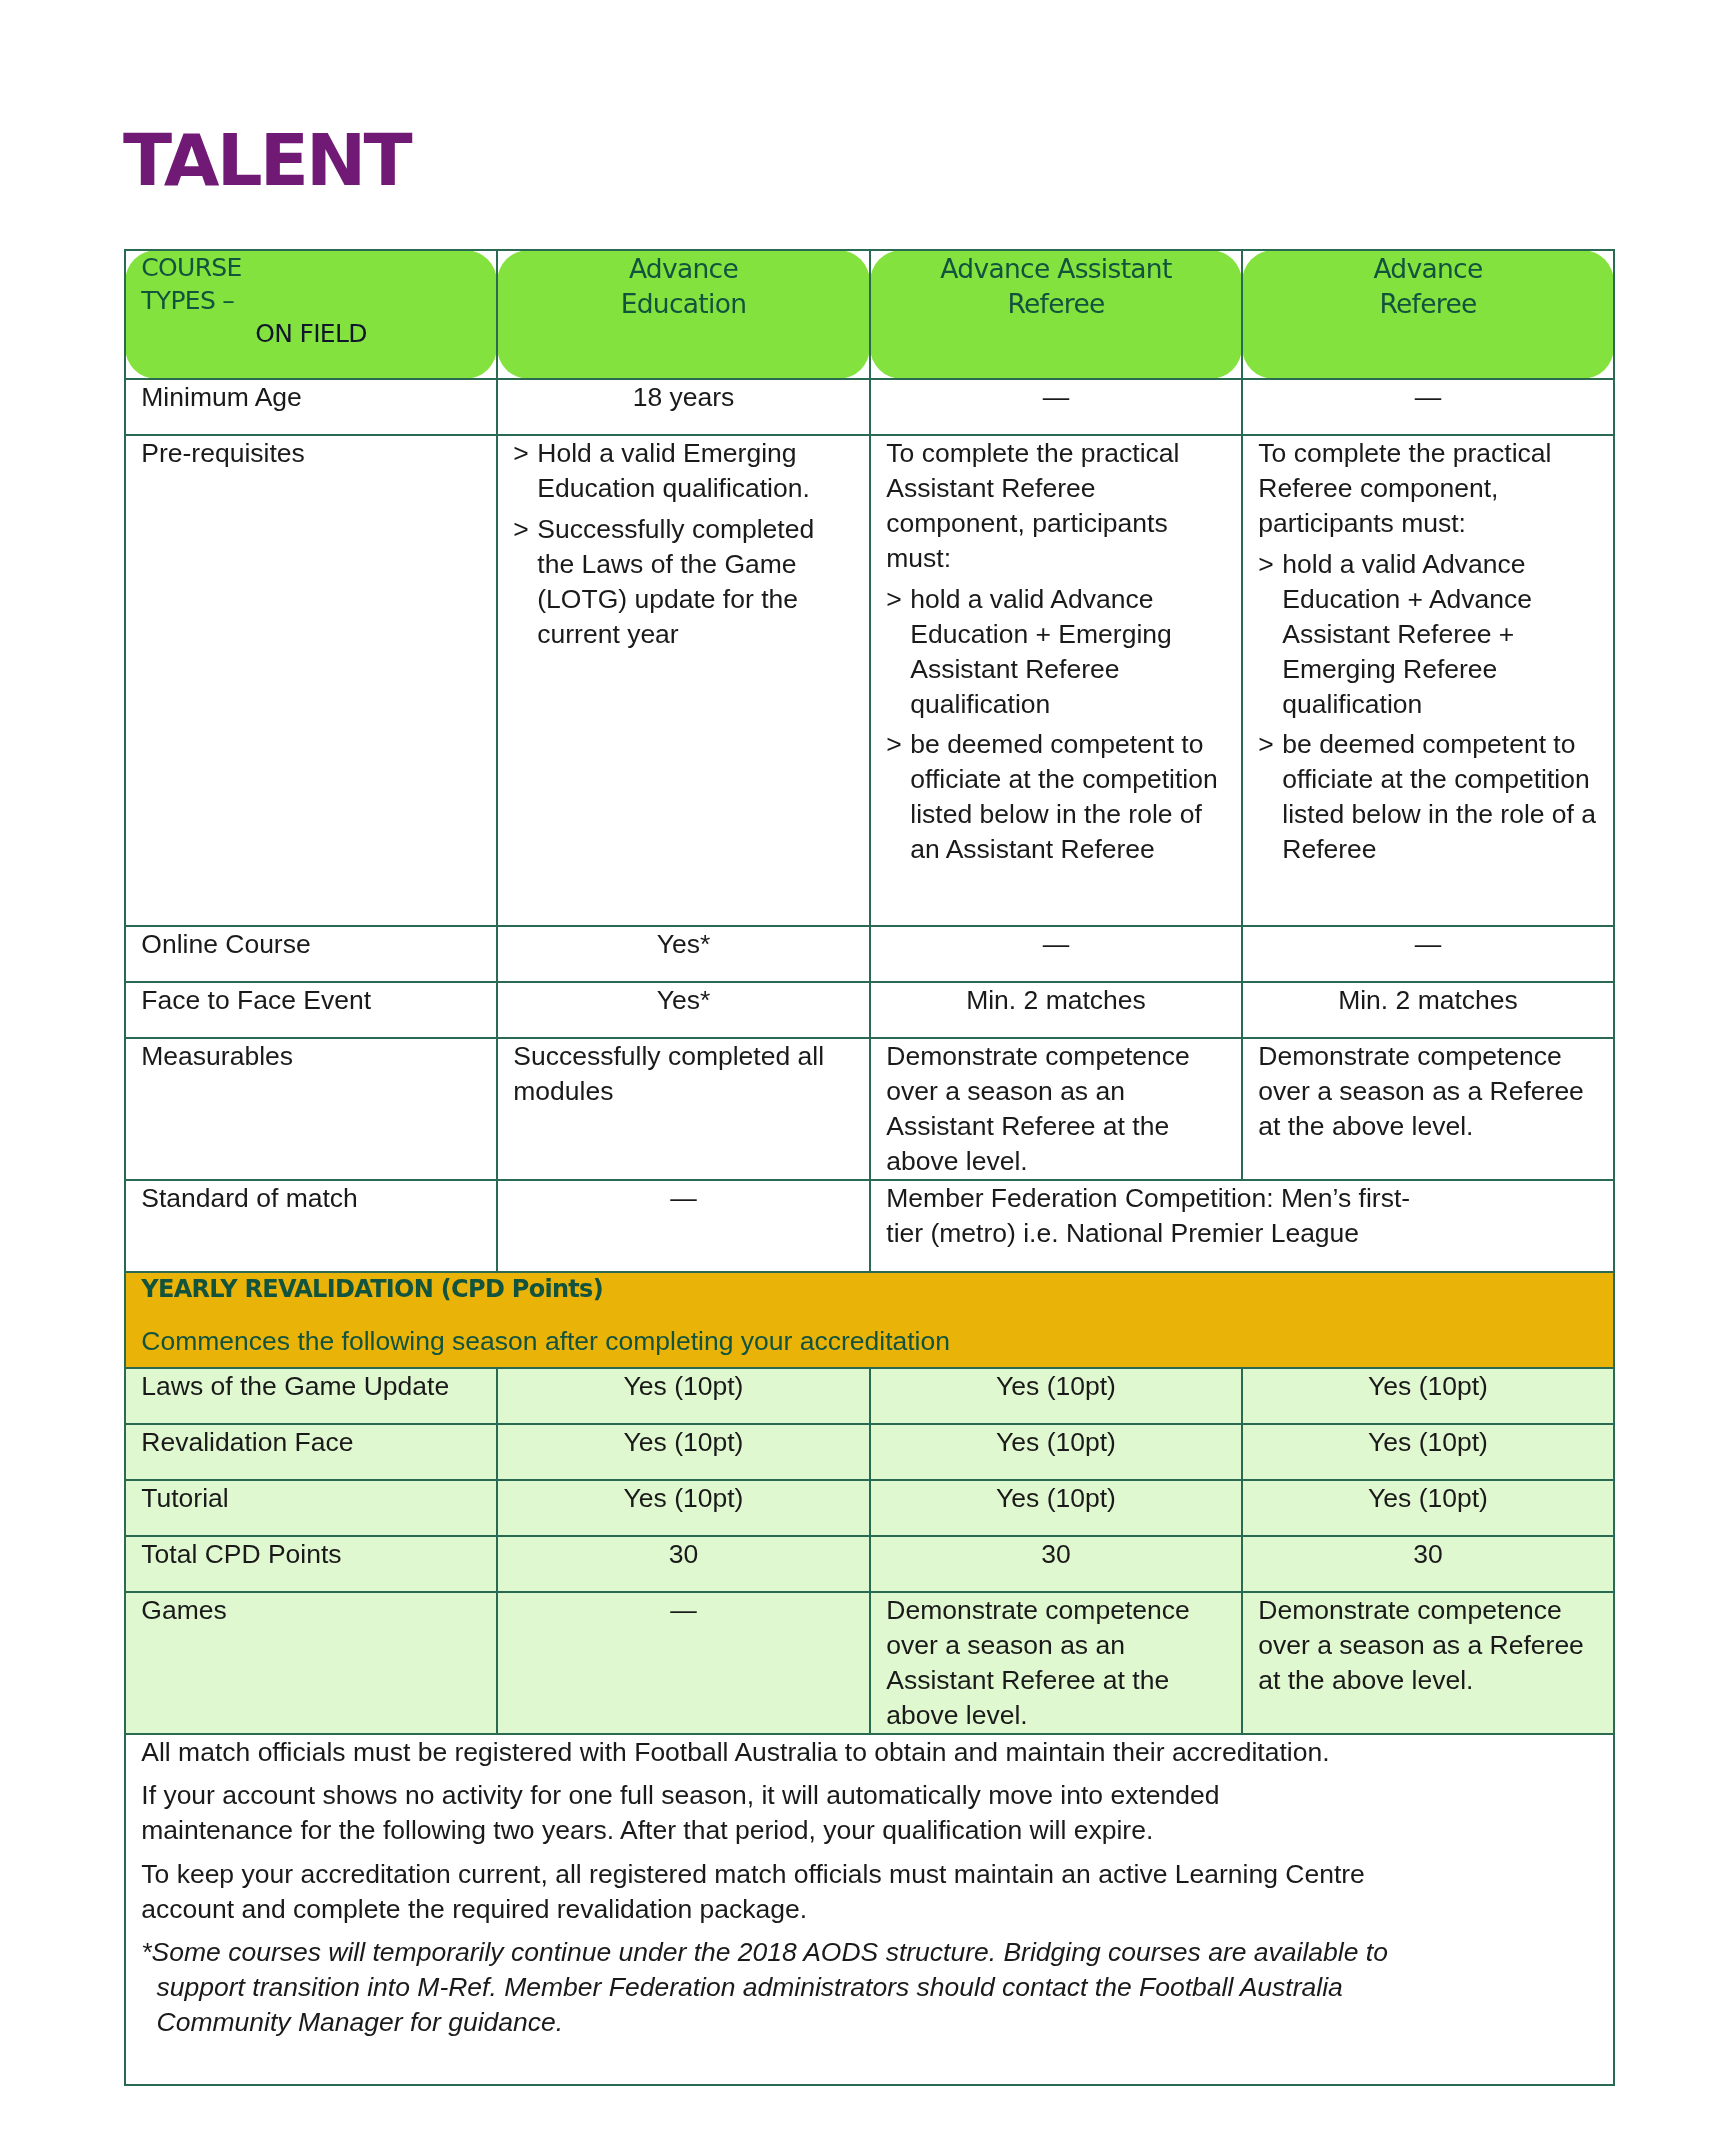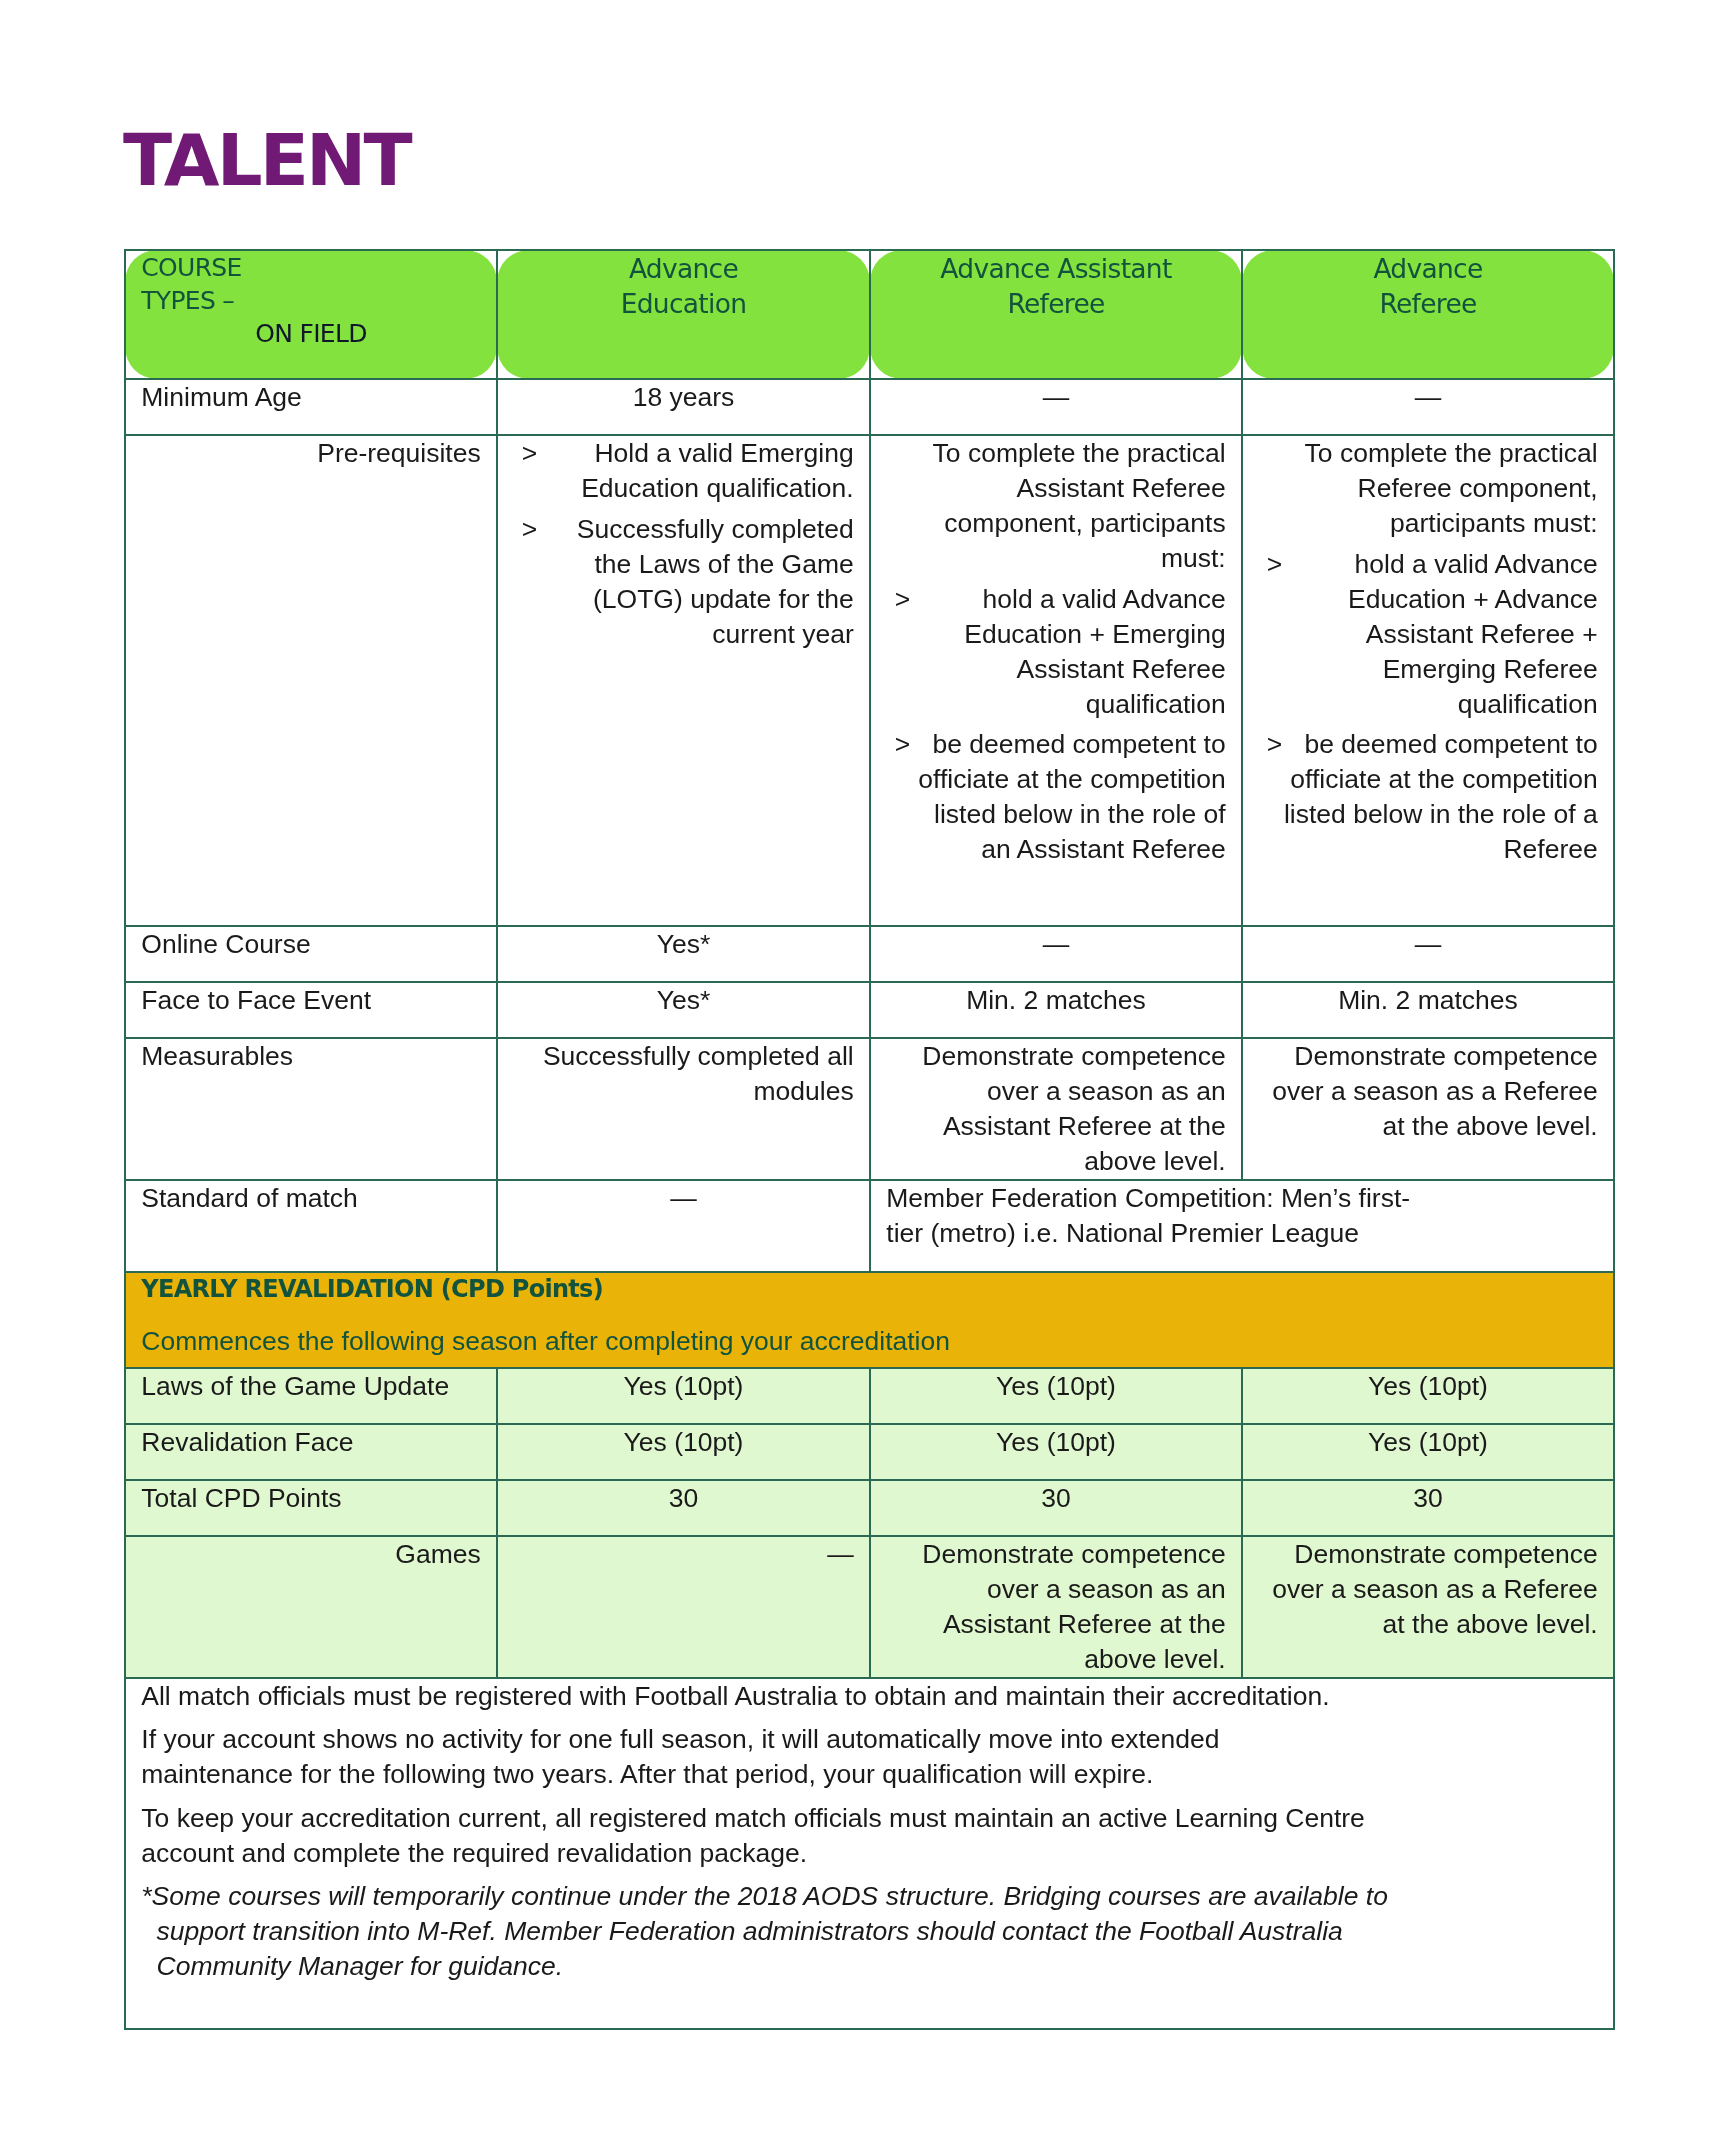--- a/index.html
+++ b/index.html
@@ -12,21 +12,21 @@
                border-collapse: collapse; table-layout: fixed; }
   table.main td, table.main th { border: 2.1px solid #2b6a52; vertical-align: top;
                padding: 0 15.3px; font-size: 26.5px; line-height: 35px; font-weight: normal; }
   .hdr th { background: #84e23e; color: #12533e; font-family: "DejaVu Sans", sans-serif;
             font-weight: bold; font-size: 25px; line-height: 33px; vertical-align: middle; text-align: center;
             letter-spacing: -0.7px; border-radius: 32px; }
   .hdr th.first { text-align: left; font-size: 25px; line-height: 33px; }
   .onfield { color: #0f172a; text-align: center; }
   td.c { text-align: center; }
   td.mid { vertical-align: middle; }
-  td.pad { padding-top: 9.8px; text-align: right; }
+  td.pad { padding-top: 9.8px; }
   .bul { display: flex; margin-top: 5.6px; }
   .bul .gt { width: 24px; flex: none; }
   .sect td { background: #eab308; padding: 12.5px 15.3px 7px; }
   .sect .h { font-family: "DejaVu Sans", sans-serif; font-weight: bold; color: #12533e;
              font-size: 24px; line-height: 33px; letter-spacing: -0.7px; }
   .sect .s { color: #12533e; font-size: 26.5px; line-height: 35px; margin-top: 18px; }
   .lg td { background: #e0f8d0; }
   .notes td { padding: 14px 15.3px 14px; }
   .notes p { margin: 0 0 8.4px; font-size: 26.5px; line-height: 35px; }
   .notes p.it { font-style: italic; padding-left: 15.3px; text-indent: -15.3px; }
@@ -147,20 +147,26 @@
     <td class="c mid">Yes (10pt)</td>
     <td class="c mid">Yes (10pt)</td>
   </tr>
   <tr class="lg" style="height:56px">
     <td class="mid">Revalidation Face</td>
     <td class="c mid">Yes (10pt)</td>
     <td class="c mid">Yes (10pt)</td>
     <td class="c mid">Yes (10pt)</td>
   </tr>
   <tr class="lg" style="height:56px">
+    <td class="mid">Tutorial</td>
+    <td class="c mid">Yes (10pt)</td>
+    <td class="c mid">Yes (10pt)</td>
+    <td class="c mid">Yes (10pt)</td>
+  </tr>
+  <tr class="lg" style="height:56px">
     <td class="mid">Total CPD Points</td>
     <td class="c mid">30</td>
     <td class="c mid">30</td>
     <td class="c mid">30</td>
   </tr>
   <tr class="lg" style="height:126px">
     <td class="pad">Games</td>
     <td class="c pad">—</td>
     <td class="pad">Demonstrate competence over a season as an Assistant Referee at the above level.</td>
     <td class="pad">Demonstrate competence over a season as a Referee at the above level.</td>

